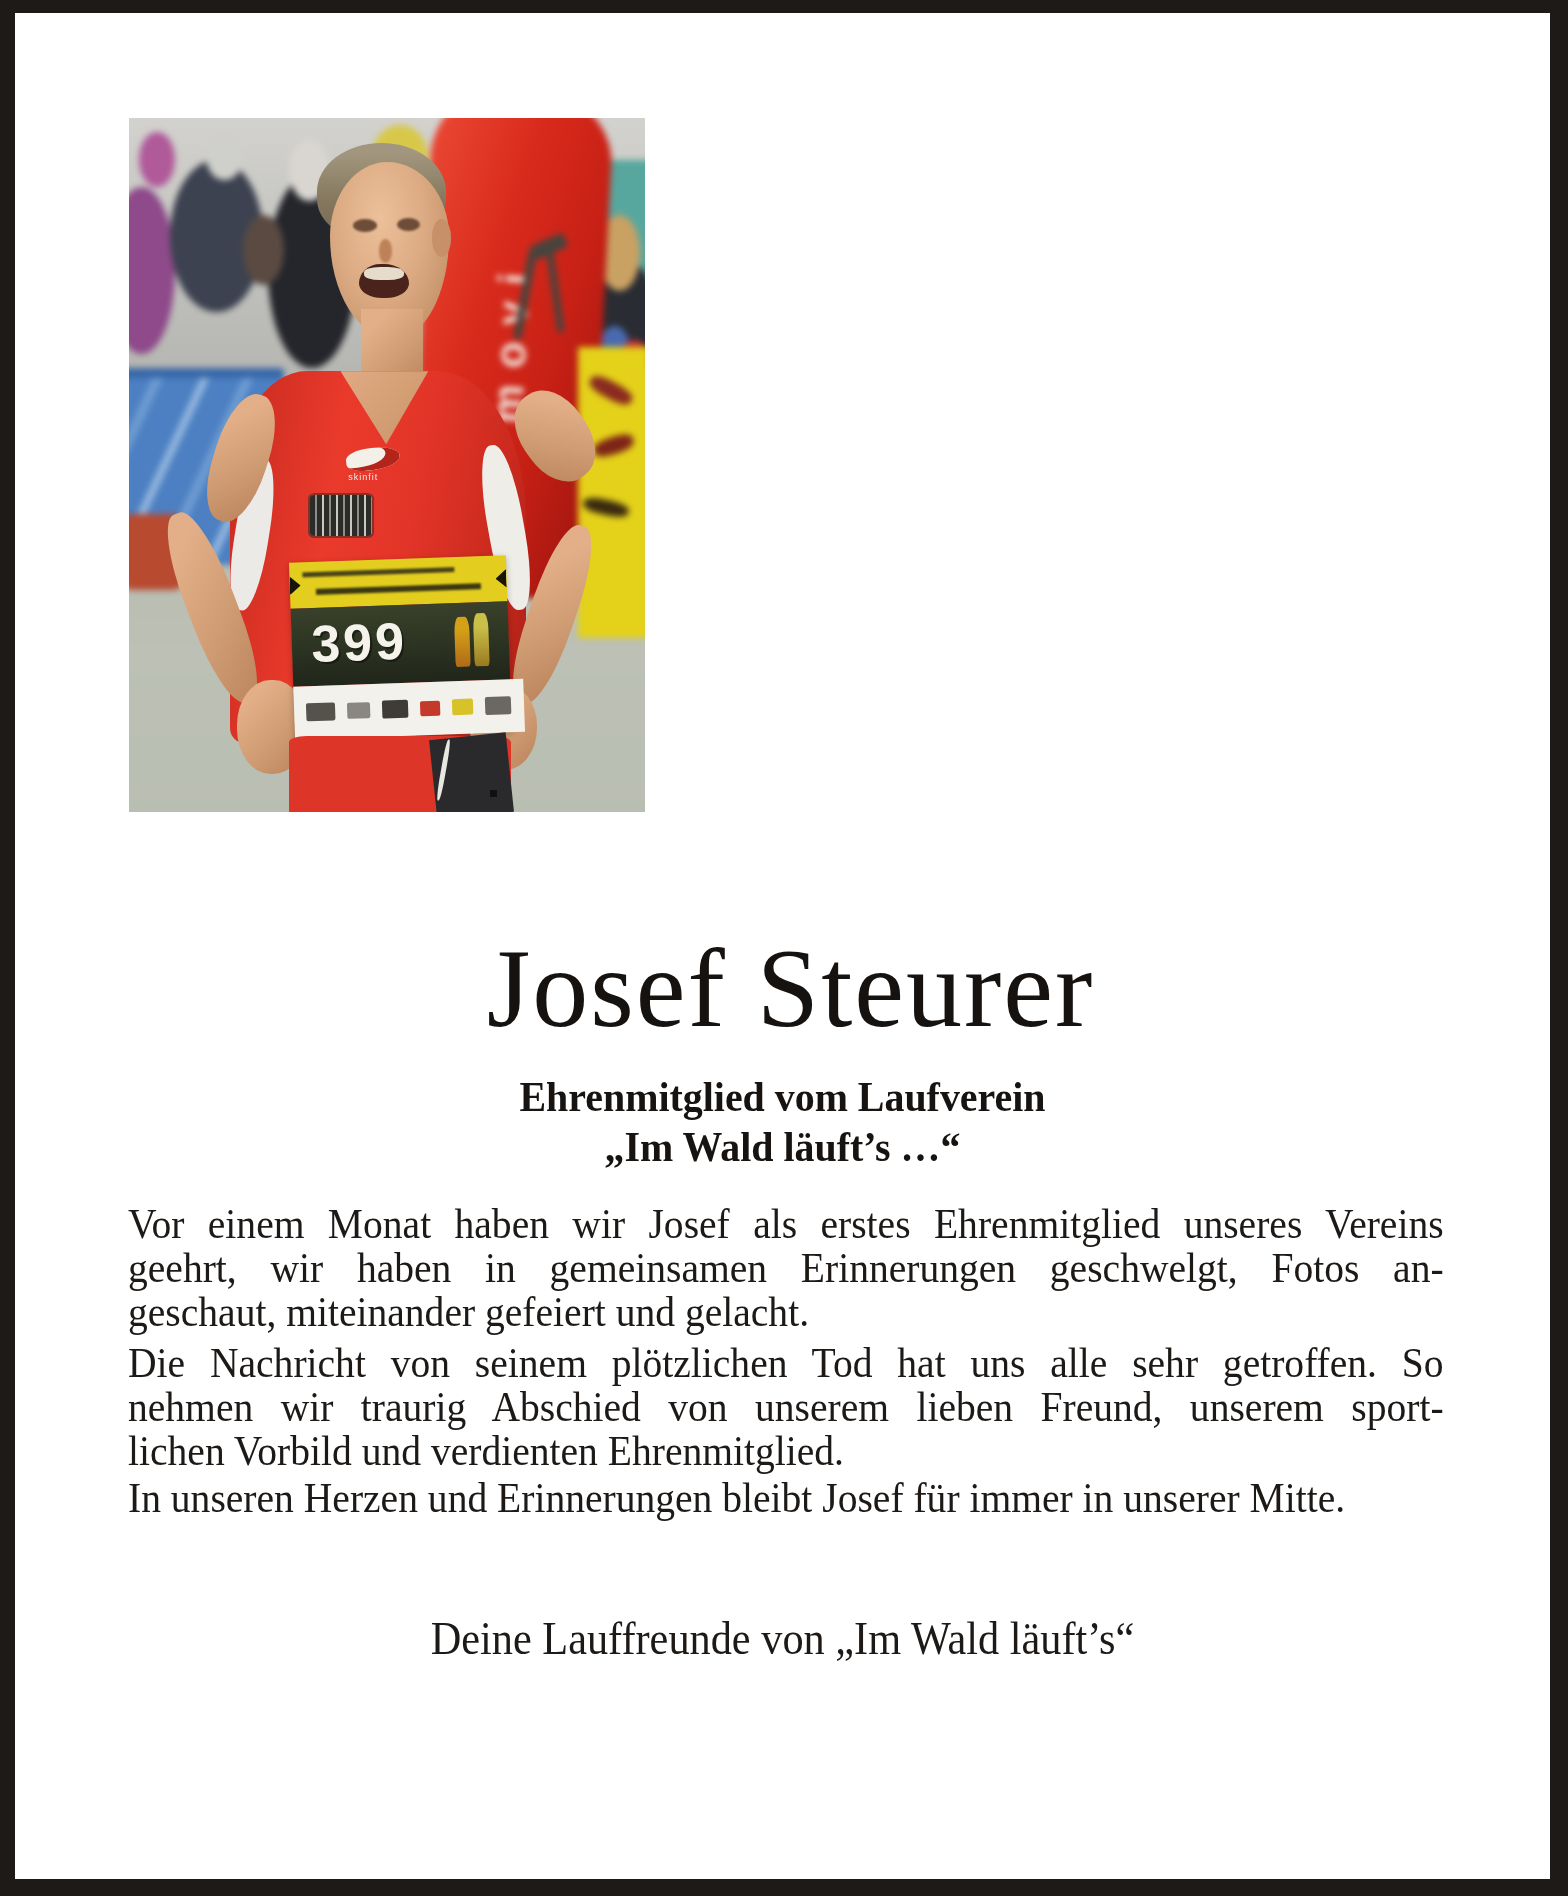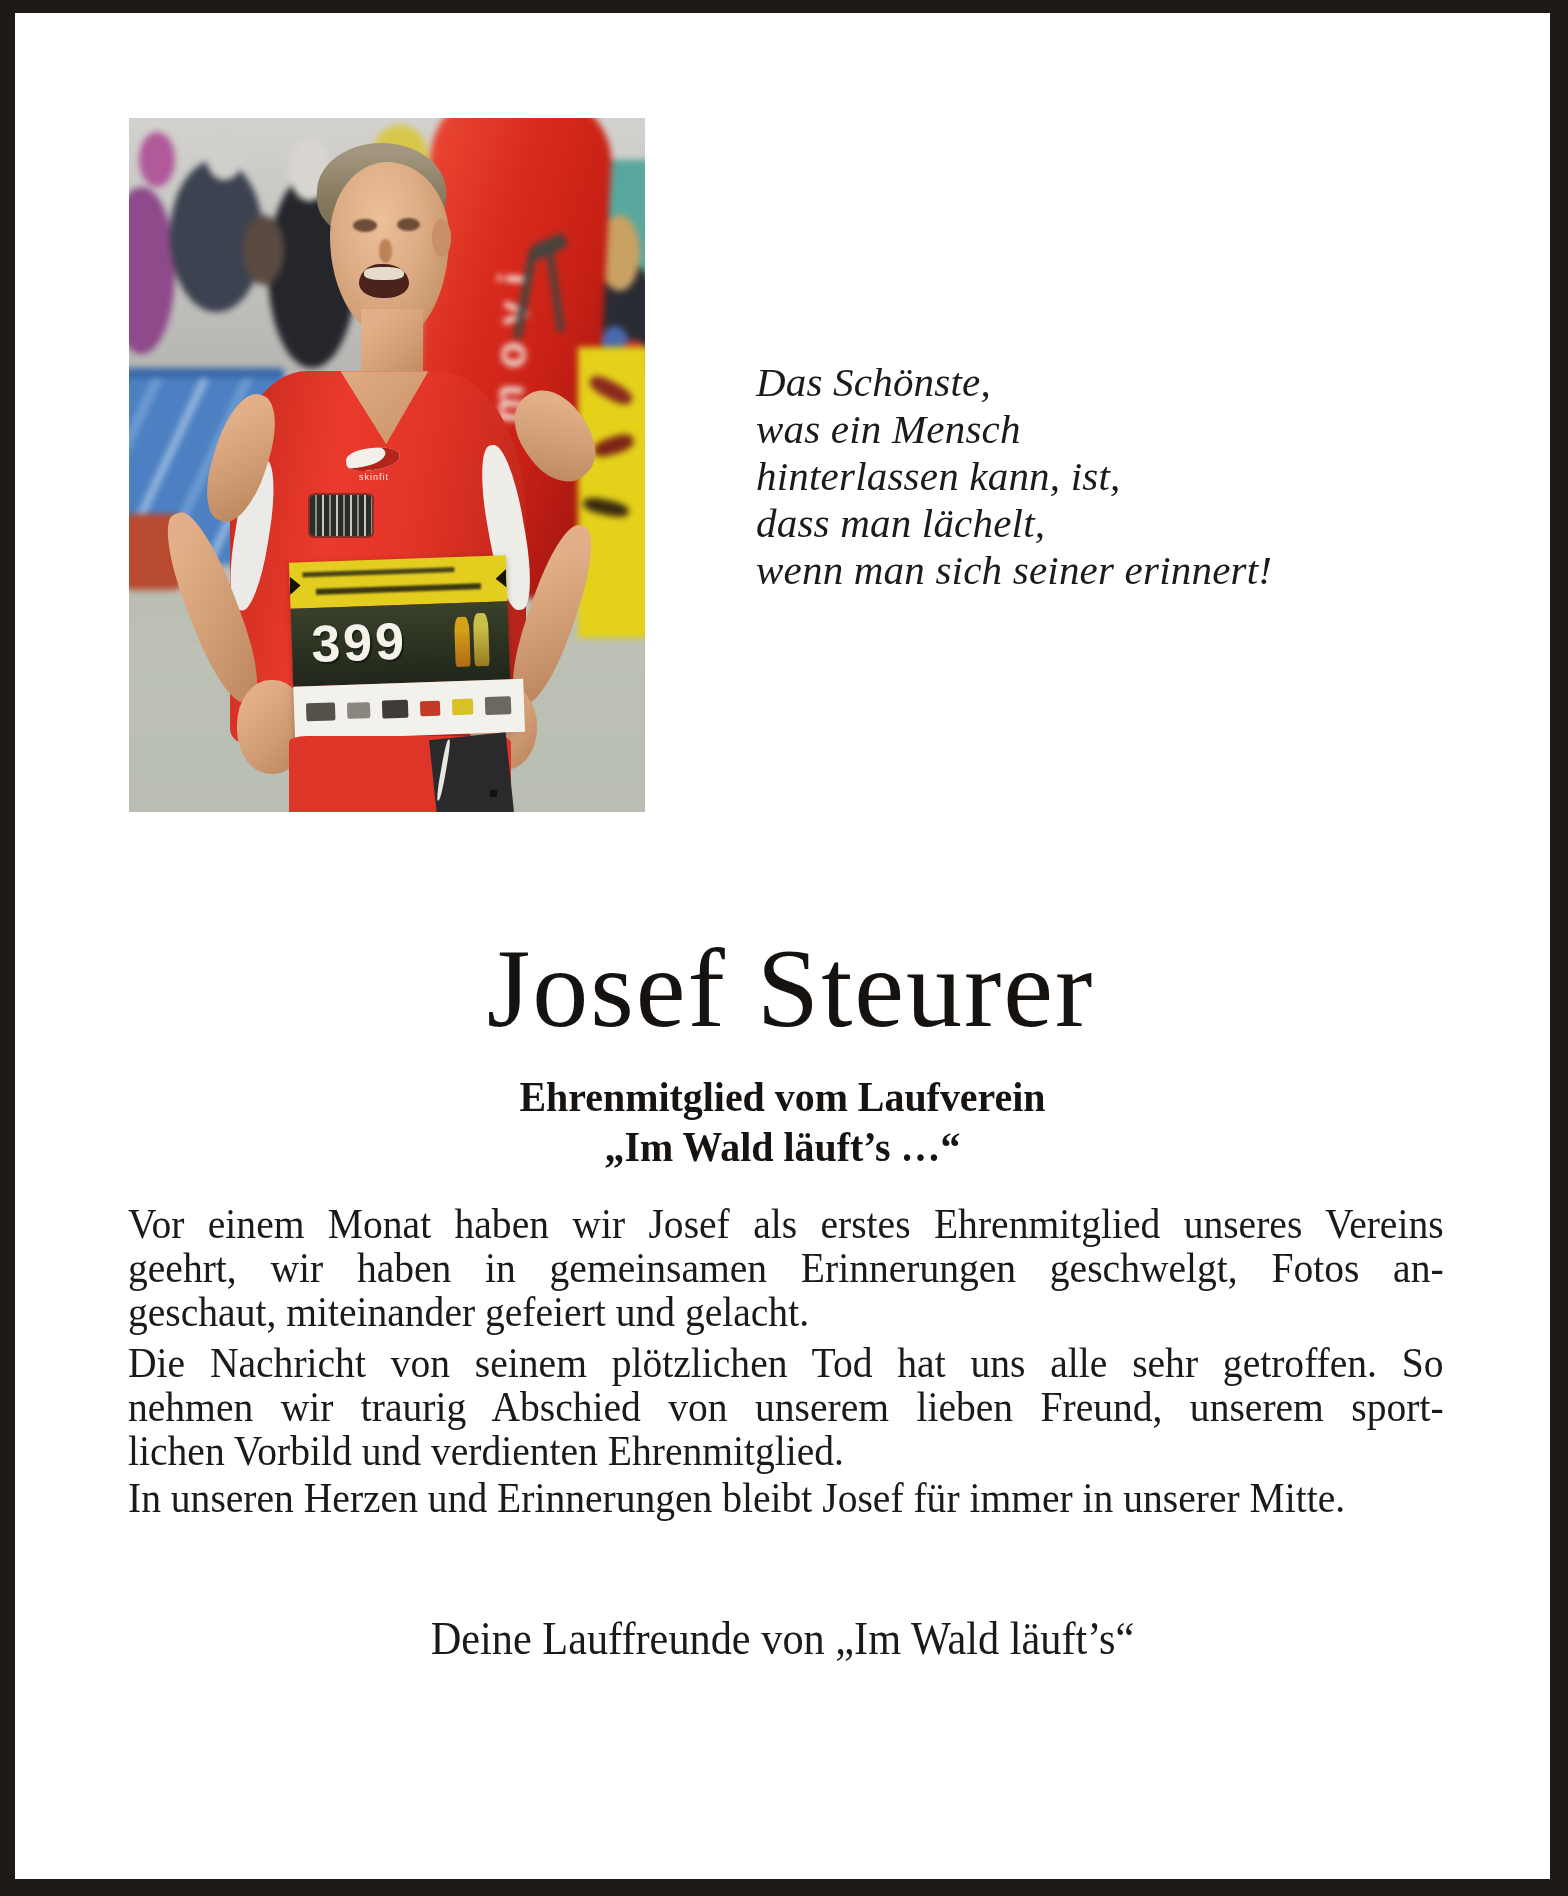--- a/index.html
+++ b/index.html
@@ -132,21 +132,21 @@
         <div style="left:10%; top:8%; width:80%; height:38%; border-radius:40%; background:#e6dccb;"></div>
       </div>
       <div class="skin" style="left:45%; top:27.5%; width:12%; height:12%;"></div>
 
       <div style="left:19.5%; top:36.5%; width:57.5%; height:53.5%; border-radius:26% 30% 5% 5% / 34% 40% 4% 4%; background:linear-gradient(100deg,#c62a1f 0%,#ea3a2c 34%,#e23428 58%,#cb2a1e 82%,#ab2016 100%);"></div>
       <div style="left:41%; top:36.5%; width:17%; height:10.5%; background:linear-gradient(135deg,#e0ab83,#c99468); clip-path:polygon(0 0,100% 0,52% 100%);"></div>
       <div style="left:20.5%; top:49%; width:6.5%; height:22%; border-radius:45%; background:#eceae6; transform:rotate(9deg);"></div>
       <div style="left:69.5%; top:47%; width:7%; height:24%; border-radius:45%; background:#efEDe8; background:#efede8; transform:rotate(-10deg);"></div>
 
       <div style="left:42%; top:47.5%; width:10.5%; height:3.2%; border-radius:50% 50% 60% 40%; background:#f3efe9; transform:rotate(-6deg); box-shadow:inset -14px -4px 0 #b3241b;"></div>
-      <div style="left:42.5%; top:51%; width:10%; text-align:center; font-family:'Liberation Sans',sans-serif; font-size:9px; letter-spacing:1px; color:#f3ede4;">skinfit</div>
+      <div style="left:42.5%; top:51%; width:10%; text-align:left; font-family:'Liberation Sans',sans-serif; font-size:9px; letter-spacing:1px; color:#f3ede4;">skinfit</div>
       <div style="left:35%; top:54.3%; width:12%; height:6%; border-radius:8%; background:repeating-linear-gradient(90deg,#2b2b28 0 5px,#8f8d88 5px 7px,#2b2b28 7px 12px,#c9c7c2 12px 14px); box-shadow:0 0 0 2px rgba(40,40,38,.5);"></div>
 
       <div class="skin" style="left:16.5%; top:39.5%; width:10.5%; height:19%; border-radius:46%; transform:rotate(18deg);"></div>
       <div class="skin" style="left:11.5%; top:56%; width:9.5%; height:29%; border-radius:44%; transform:rotate(-21deg);"></div>
       <div class="skin" style="left:21%; top:81%; width:13.5%; height:13.5%; border-radius:48%;"></div>
       <div class="skin" style="left:73%; top:41%; width:19%; height:9.5%; border-radius:46%; transform:rotate(55deg);"></div>
       <div class="skin" style="left:77.5%; top:58%; width:9%; height:27%; border-radius:44%; transform:rotate(19deg);"></div>
       <div class="skin" style="left:66%; top:81.5%; width:13%; height:12.5%; border-radius:48%;"></div>
 
       <div style="left:31.5%; top:63.5%; width:42%; height:25.5%; transform:rotate(-2deg); box-shadow:0 2px 6px rgba(0,0,0,.25);">
@@ -171,27 +171,20 @@
         </div>
       </div>
 
       <div style="left:31%; top:89%; width:43%; height:11.5%; border-radius:8% 8% 0 0; background:#dd3527;"></div>
       <div style="left:59%; top:89%; width:15%; height:11.5%; background:#2a2a2c; transform:rotate(-6deg);"></div>
       <div style="left:60.5%; top:89.5%; width:1%; height:9%; background:#e9e7e2; transform:rotate(10deg); border-radius:40%;"></div>
       <div style="left:70%; top:96.8%; width:1.4%; height:1.1%; background:#101010;"></div>
     </div>
   </div>
 
-  <div class="quote">
-    <div>Das Schönste,</div>
-    <div>was ein Mensch</div>
-    <div>hinterlassen kann, ist,</div>
-    <div>dass man lächelt,</div>
-    <div>wenn man sich seiner erinnert!</div>
-  </div>
 
   <h1 class="name">Josef Steurer</h1>
   <div class="subtitle">
     <div>Ehrenmitglied vom Laufverein</div>
     <div>„Im Wald läuft’s …“</div>
   </div>
 
   <div class="para p1">
     <div class="jline">Vor einem Monat haben wir Josef als erstes Ehrenmitglied unseres Vereins</div>
     <div class="jline">geehrt, wir haben in gemeinsamen Erinnerungen geschwelgt, Fotos an-</div>

